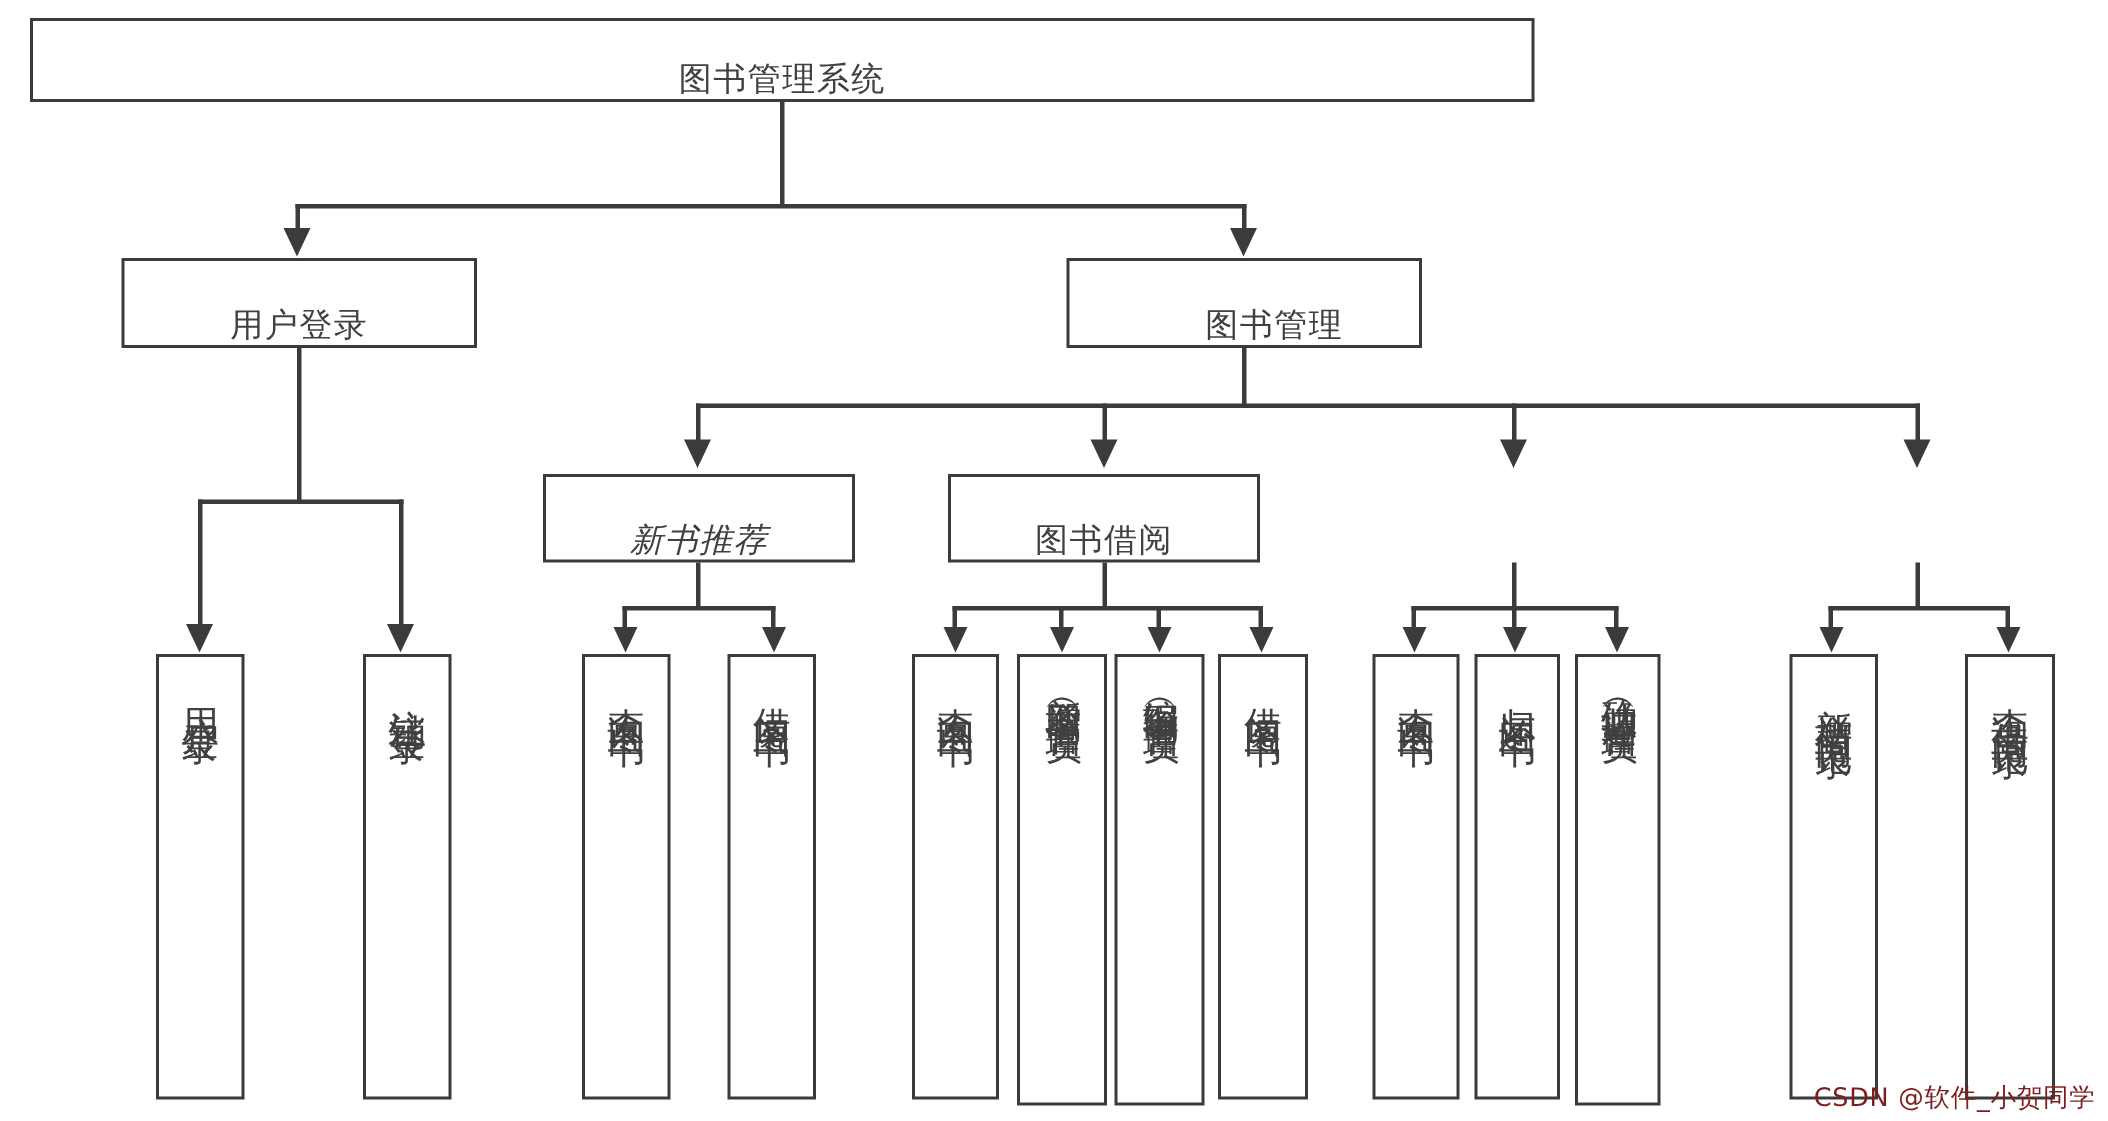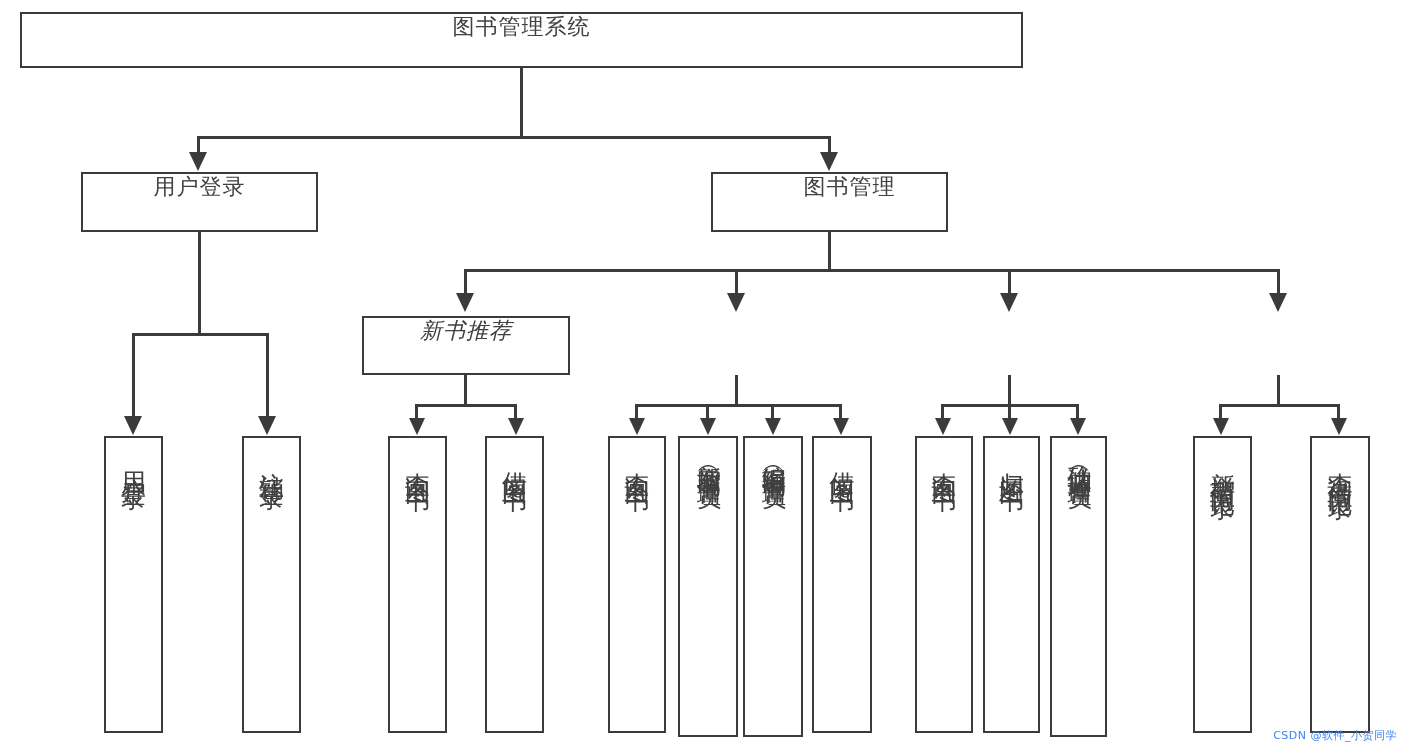--- a/index.html
+++ b/index.html
@@ -13,21 +13,21 @@
     height:747px;
     background:#ffffff;
     overflow:hidden;
   }
   .node{
     position:absolute;
     box-sizing:border-box;
     border:2px solid #3b3b3b;
     background:#ffffff;
     display:flex;
-    align-items:flex-start;
+    align-items:flex-end;
     justify-content:center;
     color:#404040;
   }
   .node .label{
     display:block;
     white-space:pre;
     letter-spacing:1px;
   }
   
   .node.horiz .label{
@@ -74,22 +74,22 @@
   }
   .arrow.small{
     border-left-width:8px;
     border-right-width:8px;
     border-top-width:17px;
   }
   .watermark{
     position:absolute;
     right:8px;
     bottom:4px;
-    font-size:11px;
-    color:#3b82f6;
+    font-size:17px;
+    color:#7f1d1d;
     letter-spacing:0.5px;
     white-space:nowrap;
   }
 </style>
 </head>
 <body>
 
 <div id="canvas">
 
   <div class="node horiz" style="left:20px;top:12px;width:1003px;height:56px;">
@@ -126,20 +126,23 @@
   <div class="vline" style="left:1008px;top:269px;width:3px;height:26px;"></div>
   <div class="vline" style="left:1277px;top:269px;width:3px;height:26px;"></div>
   <div class="arrow" style="left:456px;top:293px;"></div>
   <div class="arrow" style="left:727px;top:293px;"></div>
   <div class="arrow" style="left:1000px;top:293px;"></div>
   <div class="arrow" style="left:1269px;top:293px;"></div>
 
   <div class="node horiz" style="left:362px;top:316px;width:208px;height:59px;font-style:italic;">
     <span class="label">新书推荐</span>
   </div>
+  <div class="node horiz" style="left:632px;top:316px;width:208px;height:59px;">
+    <span class="label">图书借阅</span>
+  </div>
 
   <div class="vline" style="left:464px;top:375px;width:3px;height:31px;"></div>
   <div class="hline" style="left:415px;top:404px;width:102px;height:3px;"></div>
   <div class="vline" style="left:415px;top:404px;width:3px;height:16px;"></div>
   <div class="vline" style="left:514px;top:404px;width:3px;height:16px;"></div>
   <div class="arrow small" style="left:409px;top:418px;"></div>
   <div class="arrow small" style="left:508px;top:418px;"></div>
 
   <div class="vline" style="left:735px;top:375px;width:3px;height:31px;"></div>
   <div class="hline" style="left:635px;top:404px;width:207px;height:3px;"></div>

